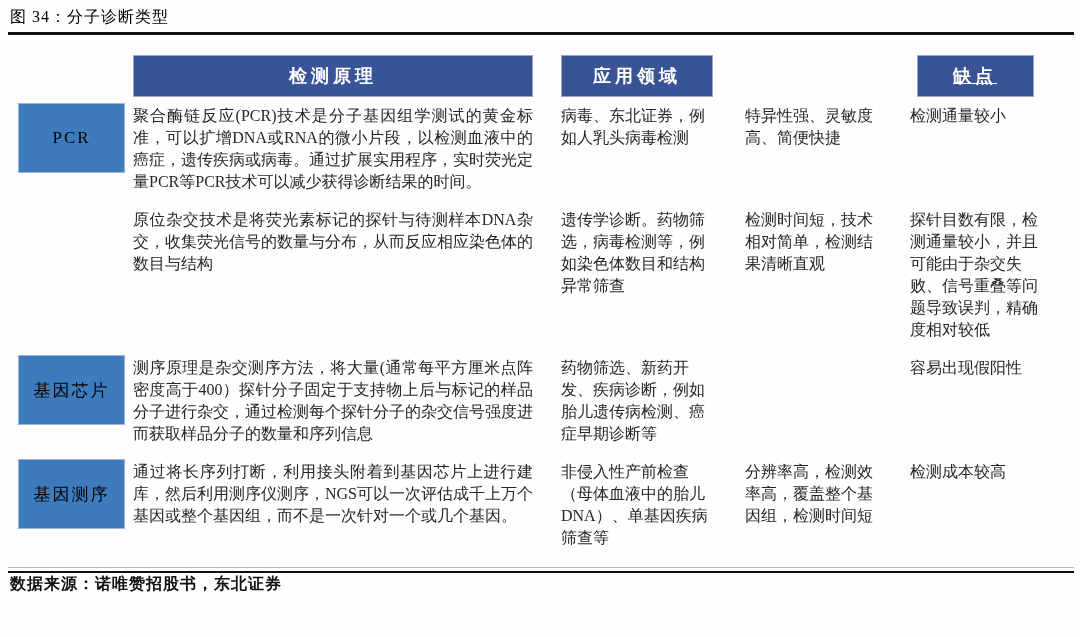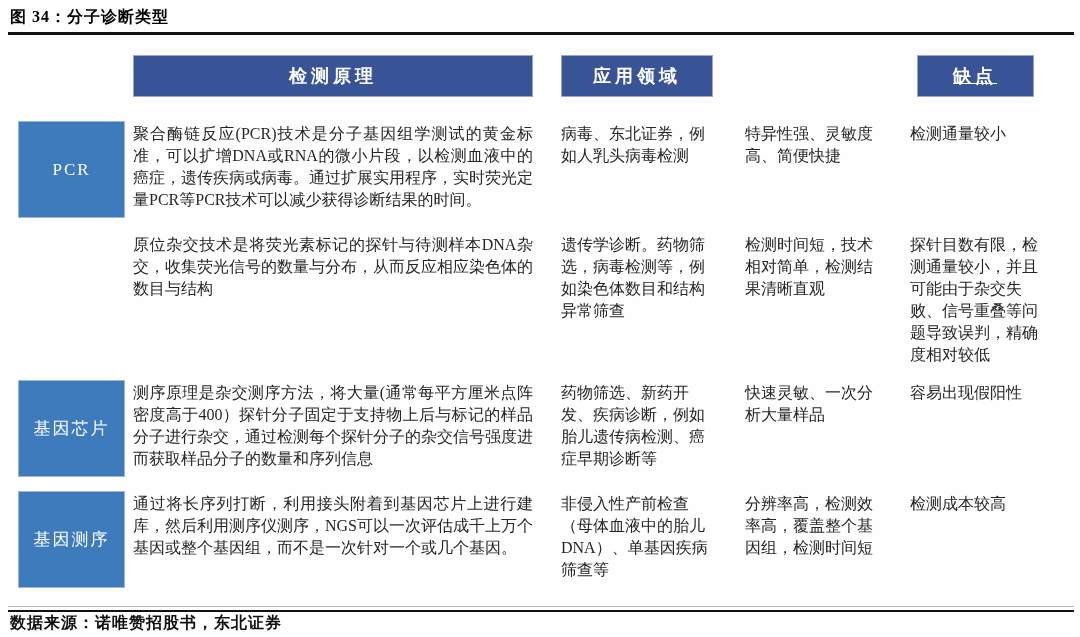--- a/index.html
+++ b/index.html
@@ -12,50 +12,50 @@
   html,body{background:#ffffff;}
   body{
     width:1080px;height:637px;
     font-family:"Liberation Serif","DejaVu Serif",serif;
     color:var(--ink);
     overflow:hidden;
   }
   .page{width:1080px;height:637px;padding:6px 6px 0 8px;background:#fefefe;}
 
   .doc-title{
-    font-size:16px;font-weight:bold;color:#000;
+    font-size:16px;font-weight:normal;color:#000;
     letter-spacing:1px;line-height:22px;padding-left:2px;
   }
   .title-rule{height:3px;background:var(--rule);margin-top:4px;width:1066px;}
 
   .table-area{margin-left:10px;margin-top:20px;width:1022px;}
   .grid-row{
     display:grid;
     grid-template-columns:107px 8px 400px 28px 152px 32px 140px 25px 130px;
     align-items:start;
   }
-  .header-row{margin-bottom:24px;}
+  .header-row{margin-bottom:6px;}
   .hdr-box{
     background:var(--header-bg);
     color:#fff;font-weight:bold;font-size:18px;letter-spacing:4px;
     height:42px;display:flex;align-items:center;justify-content:center;
     border:1px solid #9aa6c8;
   }
   .hdr-principle{grid-column:3;}
   .hdr-application{grid-column:5;text-align:right;}
   .hdr-advantages{grid-column:7;width:117px;justify-self:center;}
   .hdr-disadvantages{grid-column:9;width:117px;justify-self:center;text-decoration:underline;}
 
   .data-row{margin-bottom:14px;}
   .data-row:last-child{margin-bottom:0;}
   .row-label{
     grid-column:1;
     background:var(--label-bg);
-    color:#ffffff;font-size:17px;letter-spacing:2px;
-    height:97px;display:flex;align-items:center;justify-content:center;
+    color:#000000;font-size:17px;letter-spacing:2px;
+    height:70px;display:flex;align-items:center;justify-content:center;
     border:1px solid #9fb6d4;
   }
   .cell{
     font-size:16px;line-height:22px;color:var(--ink);
     padding-top:2px;
   }
   .cell-principle{grid-column:3;text-align:justify;}
   .cell-application{grid-column:5;}
   .cell-advantages{grid-column:7;}
   .cell-disadvantages{grid-column:9;}
@@ -96,21 +96,20 @@
       <div class="cell cell-principle">原位杂交技术是将荧光素标记的探针与待测样本DNA杂交，收集荧光信号的数量与分布，从而反应相应染色体的数目与结构</div>
       <div class="cell cell-application">遗传学诊断。药物筛选，病毒检测等，例如染色体数目和结构异常筛查</div>
       <div class="cell cell-advantages">检测时间短，技术相对简单，检测结果清晰直观</div>
       <div class="cell cell-disadvantages">探针目数有限，检测通量较小，并且可能由于杂交失败、信号重叠等问题导致误判，精确度相对较低</div>
     </div>
 
     <div class="grid-row data-row">
       <div class="row-label">基因芯片</div>
       <div class="cell cell-principle">测序原理是杂交测序方法，将大量(通常每平方厘米点阵密度高于400）探针分子固定于支持物上后与标记的样品分子进行杂交，通过检测每个探针分子的杂交信号强度进而获取样品分子的数量和序列信息</div>
       <div class="cell cell-application">药物筛选、新药开发、疾病诊断，例如胎儿遗传病检测、癌症早期诊断等</div>
-      <div class="cell cell-advantages">快速灵敏、一次分析大量样品</div>
       <div class="cell cell-disadvantages">容易出现假阳性</div>
     </div>
 
     <div class="grid-row data-row">
       <div class="row-label">基因测序</div>
       <div class="cell cell-principle">通过将长序列打断，利用接头附着到基因芯片上进行建库，然后利用测序仪测序，NGS可以一次评估成千上万个基因或整个基因组，而不是一次针对一个或几个基因。</div>
       <div class="cell cell-application">非侵入性产前检查（母体血液中的胎儿DNA）、单基因疾病筛查等</div>
       <div class="cell cell-advantages">分辨率高，检测效率高，覆盖整个基因组，检测时间短</div>
       <div class="cell cell-disadvantages">检测成本较高</div>
     </div>

